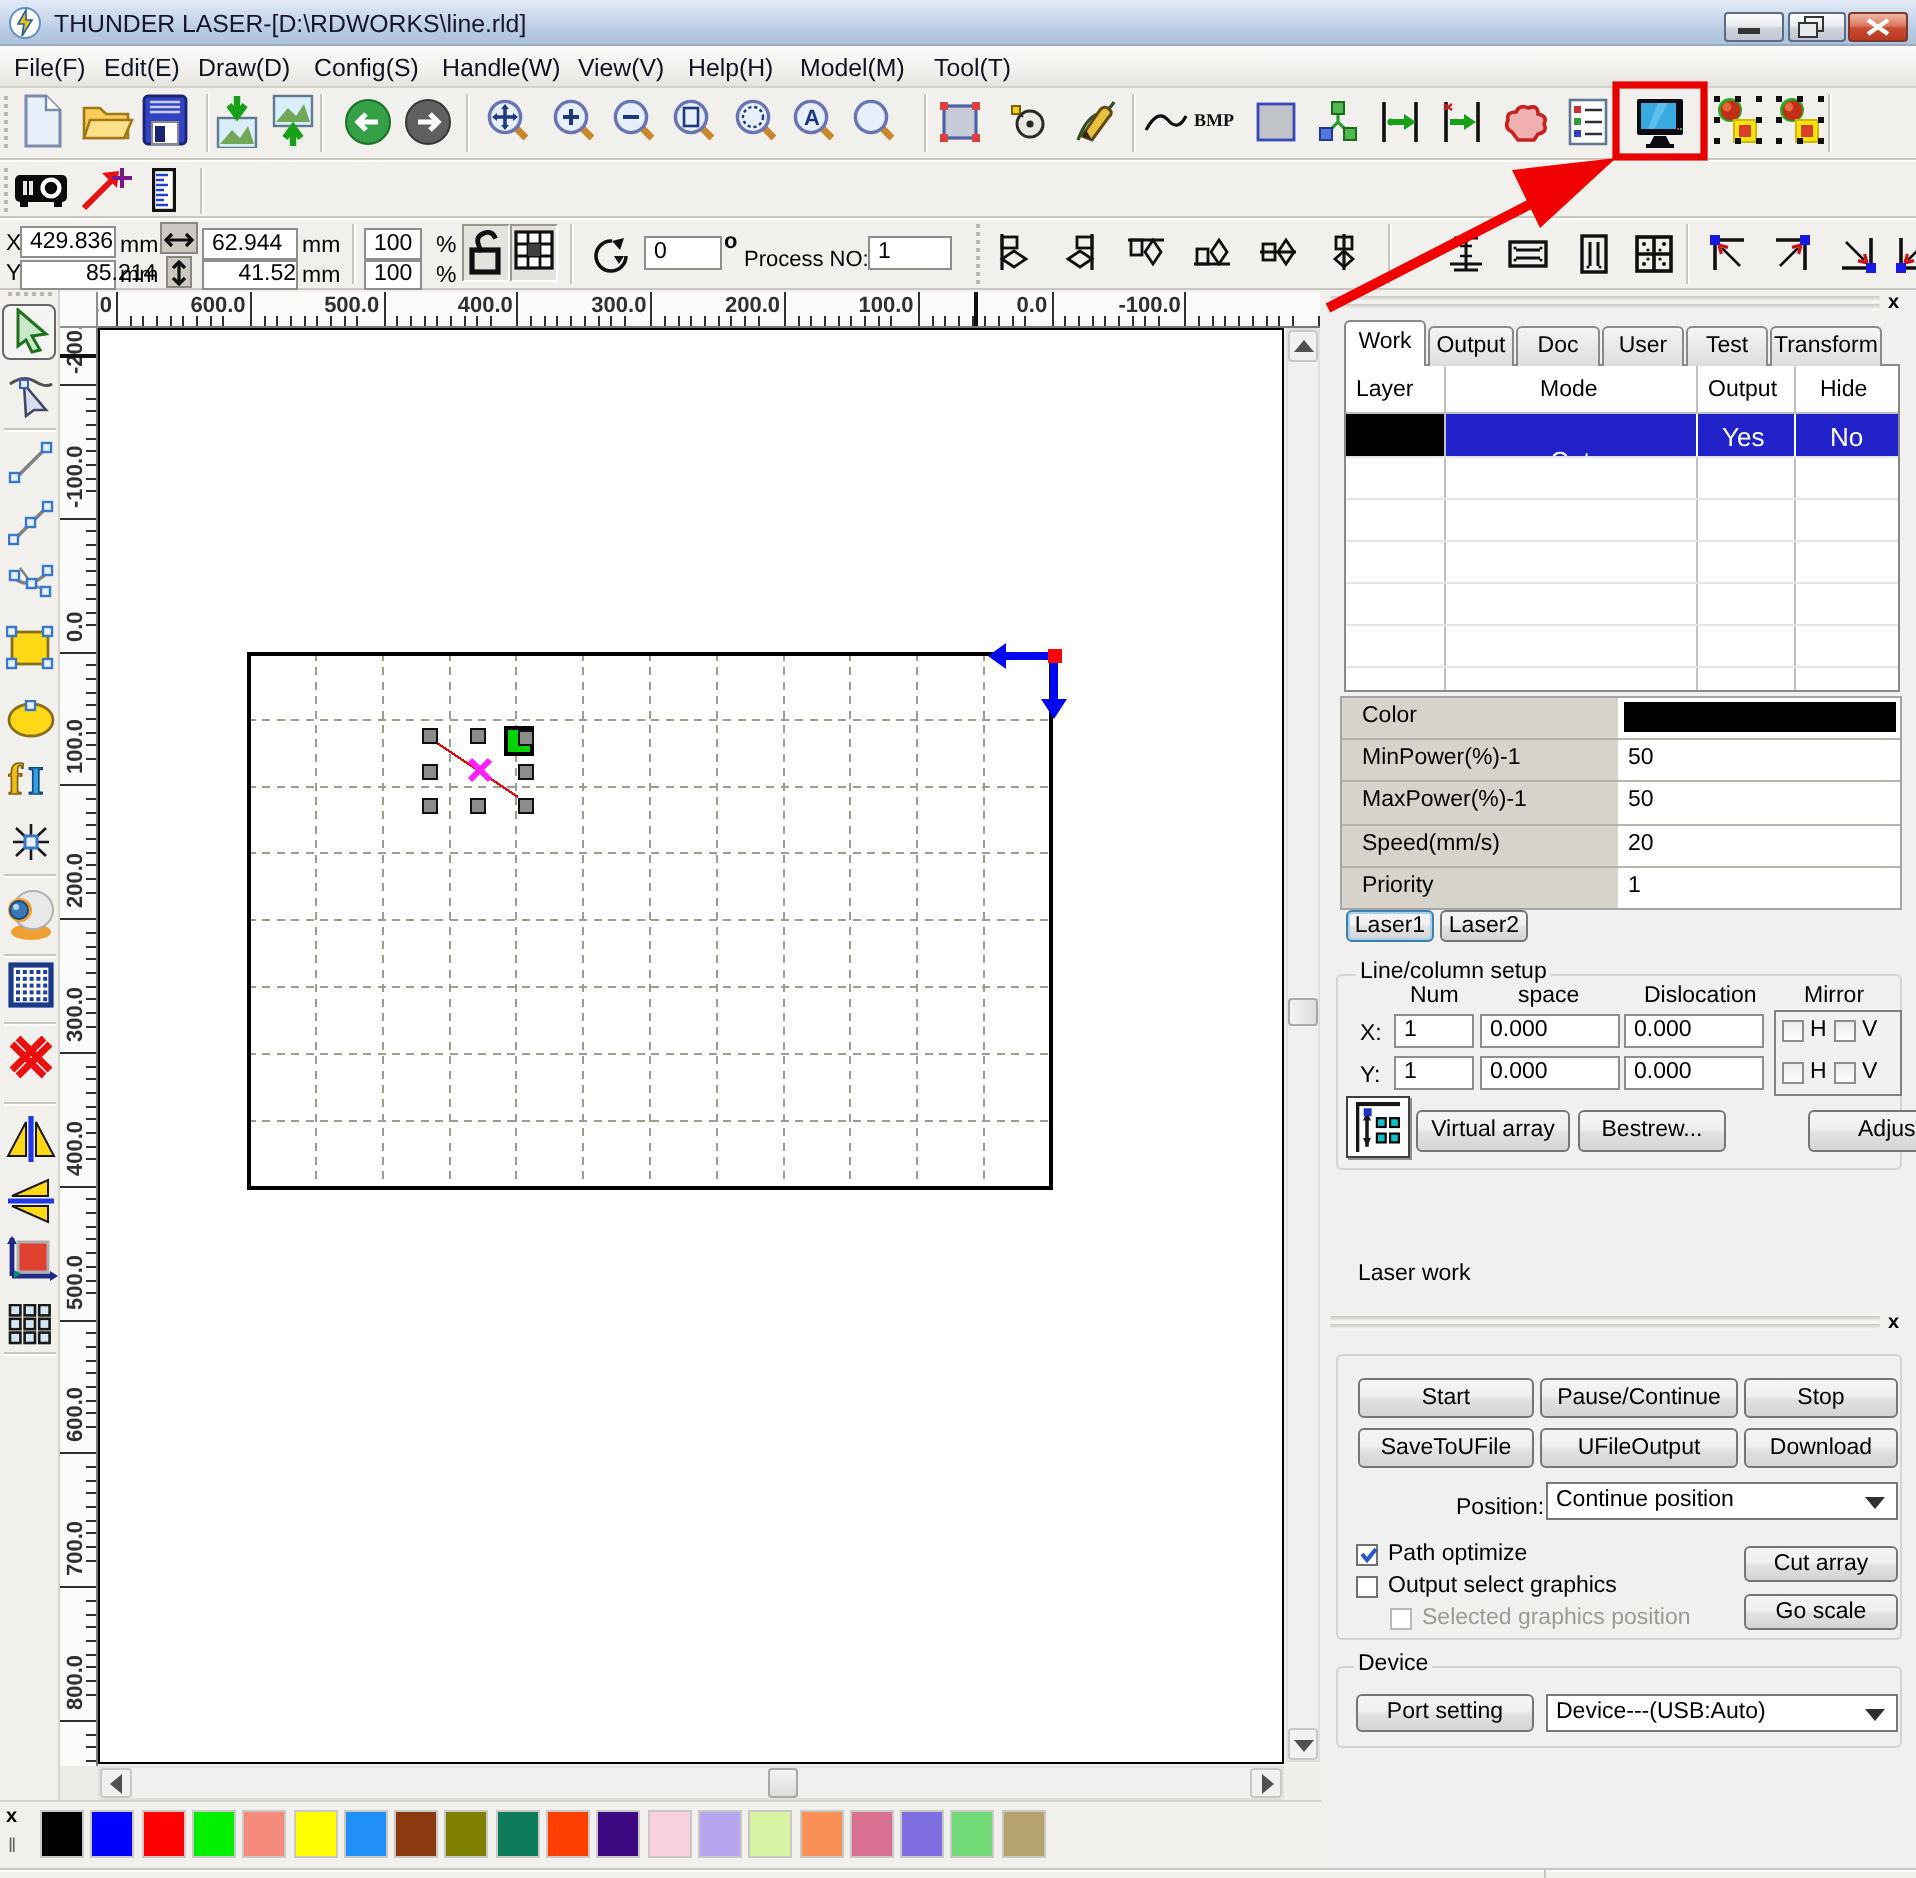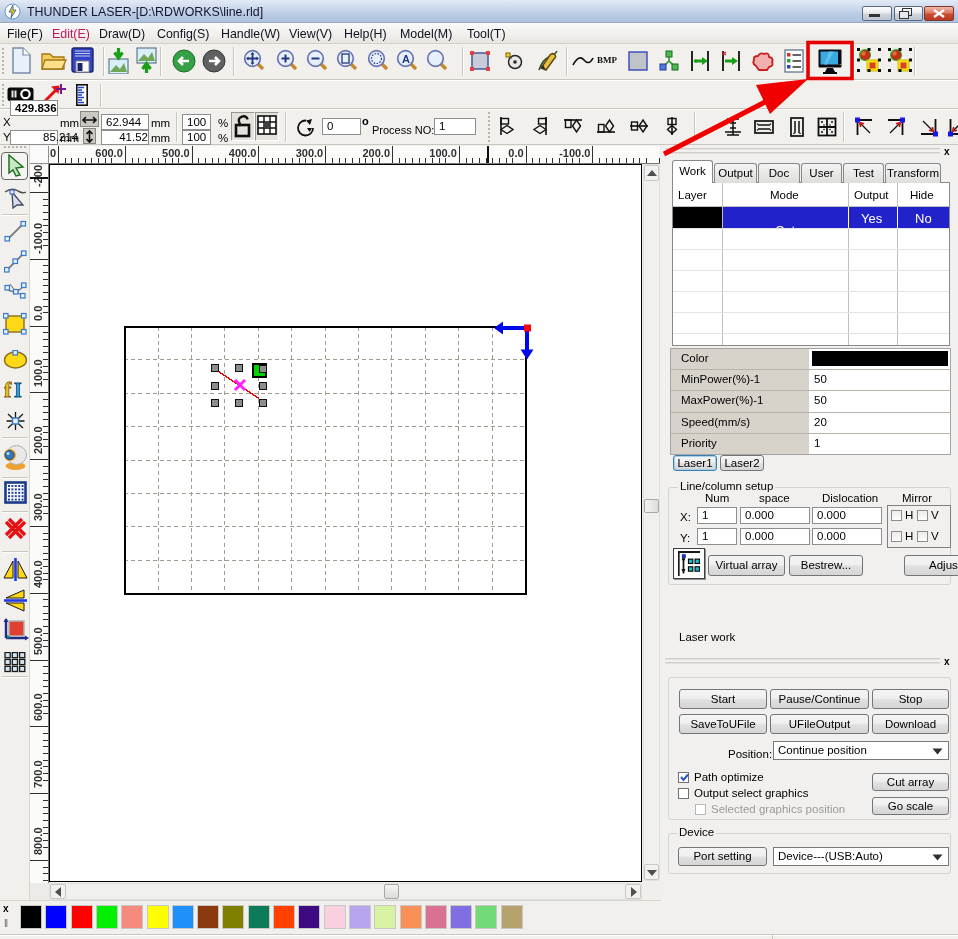--- a/index.html
+++ b/index.html
@@ -33,21 +33,21 @@
  <rect x="0.5" y="3.5" width="9" height="7" fill="#E6E9EE" stroke="#333"></rect>
 </svg>
 <div class="abs" style="left:924px;top:6px;width:30px;height:15px;border:1px solid #7A3A30;border-radius:2px;background:linear-gradient(#F0B8A8,#DD7860 45%,#C94B31 55%,#B93A22);"></div>
 <svg class="abs" style="left:933px;top:9px" width="12" height="9" viewBox="0 0 12 9">
  <path d="M1 1 L11 8 M11 1 L1 8" stroke="#fff" stroke-width="2.2"></path>
 </svg>
 
 <div class="abs" style="left:0;top:23px;width:958px;height:21px;
  background:linear-gradient(#FBFBFA,#EFEDE9 70%,#E6E4DF);border-bottom:1px solid #D4D1CA;"></div>
 <div class="abs" style="left:7px;top:27px;font:12.4px 'Liberation Sans';color:#101020;">File(F)</div>
-<div class="abs" style="left:52px;top:27px;font:12.4px 'Liberation Sans';color:#be185d;">Edit(E)</div>
+<div class="abs" style="left:52px;top:27px;font:12.4px 'Liberation Sans';color:#0f172a;">Edit(E)</div>
 <div class="abs" style="left:99px;top:27px;font:12.4px 'Liberation Sans';color:#101020;">Draw(D)</div>
 <div class="abs" style="left:157px;top:27px;font:12.4px 'Liberation Sans';color:#101020;">Config(S)</div>
 <div class="abs" style="left:221px;top:27px;font:12.4px 'Liberation Sans';color:#101020;">Handle(W)</div>
 <div class="abs" style="left:289px;top:27px;font:12.4px 'Liberation Sans';color:#101020;">View(V)</div>
 <div class="abs" style="left:344px;top:27px;font:12.4px 'Liberation Sans';color:#101020;">Help(H)</div>
 <div class="abs" style="left:400px;top:27px;font:12.4px 'Liberation Sans';color:#101020;">Model(M)</div>
 <div class="abs" style="left:467px;top:27px;font:12.4px 'Liberation Sans';color:#101020;">Tool(T)</div>
 
 <div class="abs" style="left:0;top:44px;width:958px;height:37px;background:#F1F0EC;"></div>
 <div class="seph" style="left:0;top:79px;width:958px;"></div>
@@ -235,21 +235,21 @@
     <path d="M16 6 H26 M21 1 V11" stroke="#781888" stroke-width="2"></path>
   </svg>
 <svg class="abs" style="left:76px;top:84px" width="12" height="22" viewBox="0 0 12 22">
     <rect x="0.8" y="0.8" width="10.4" height="20.4" fill="#fff" stroke="#101010" stroke-width="1.6"></rect>
     <path d="M2 3.5 H8 M2 6 H6 M2 8.5 H8 M2 11 H6 M2 13.5 H8 M2 16 H6 M2 18.5 H8" stroke="#2040D0" stroke-width="1.3"></path>
   </svg>
 
 <div class="abs" style="left:0;top:110px;width:958px;height:35px;background:#F1F0EC;border-bottom:1px solid #C9C6BF;"></div>
 <div class="t12" style="left:3px;top:116px;">X</div>
 <div class="t12" style="left:3px;top:131px;">Y</div>
-<div class="field" style="left:10px;top:100px;width:48px;height:16px;line-height:14px;font-weight:bold;">429.836</div>
+<div class="field" style="left:10px;top:113px;width:48px;height:16px;line-height:14px;">429.836</div>
 <div class="field" style="left:10px;top:130px;width:48px;height:15px;line-height:13px;padding-left:32px;">85.214</div>
 <div class="t12" style="left:60px;top:117px;">mm</div>
 <div class="t12" style="left:60px;top:132px;">mm</div>
 <div class="abs" style="left:80px;top:111px;width:19px;height:16px;background:#CBC8C1;border:1px solid #8A8780;"></div>
 <div class="abs" style="left:83px;top:128px;width:13px;height:16px;background:#CBC8C1;border:1px solid #8A8780;"></div>
 <svg class="abs" style="left:81px;top:113px" width="17" height="13" viewBox="0 0 17 13">
     <path d="M2 7 H15 M5 4 L2 7 L5 10 M12 4 L15 7 L12 10" fill="none" stroke="#101010" stroke-width="1.6"></path>
   </svg>
 <svg class="abs" style="left:84px;top:129px" width="11" height="15" viewBox="0 0 11 15">
     <path d="M5.5 2 V13 M2.5 5 L5.5 2 L8.5 5 M2.5 10 L5.5 13 L8.5 10" fill="none" stroke="#101010" stroke-width="1.6"></path>

